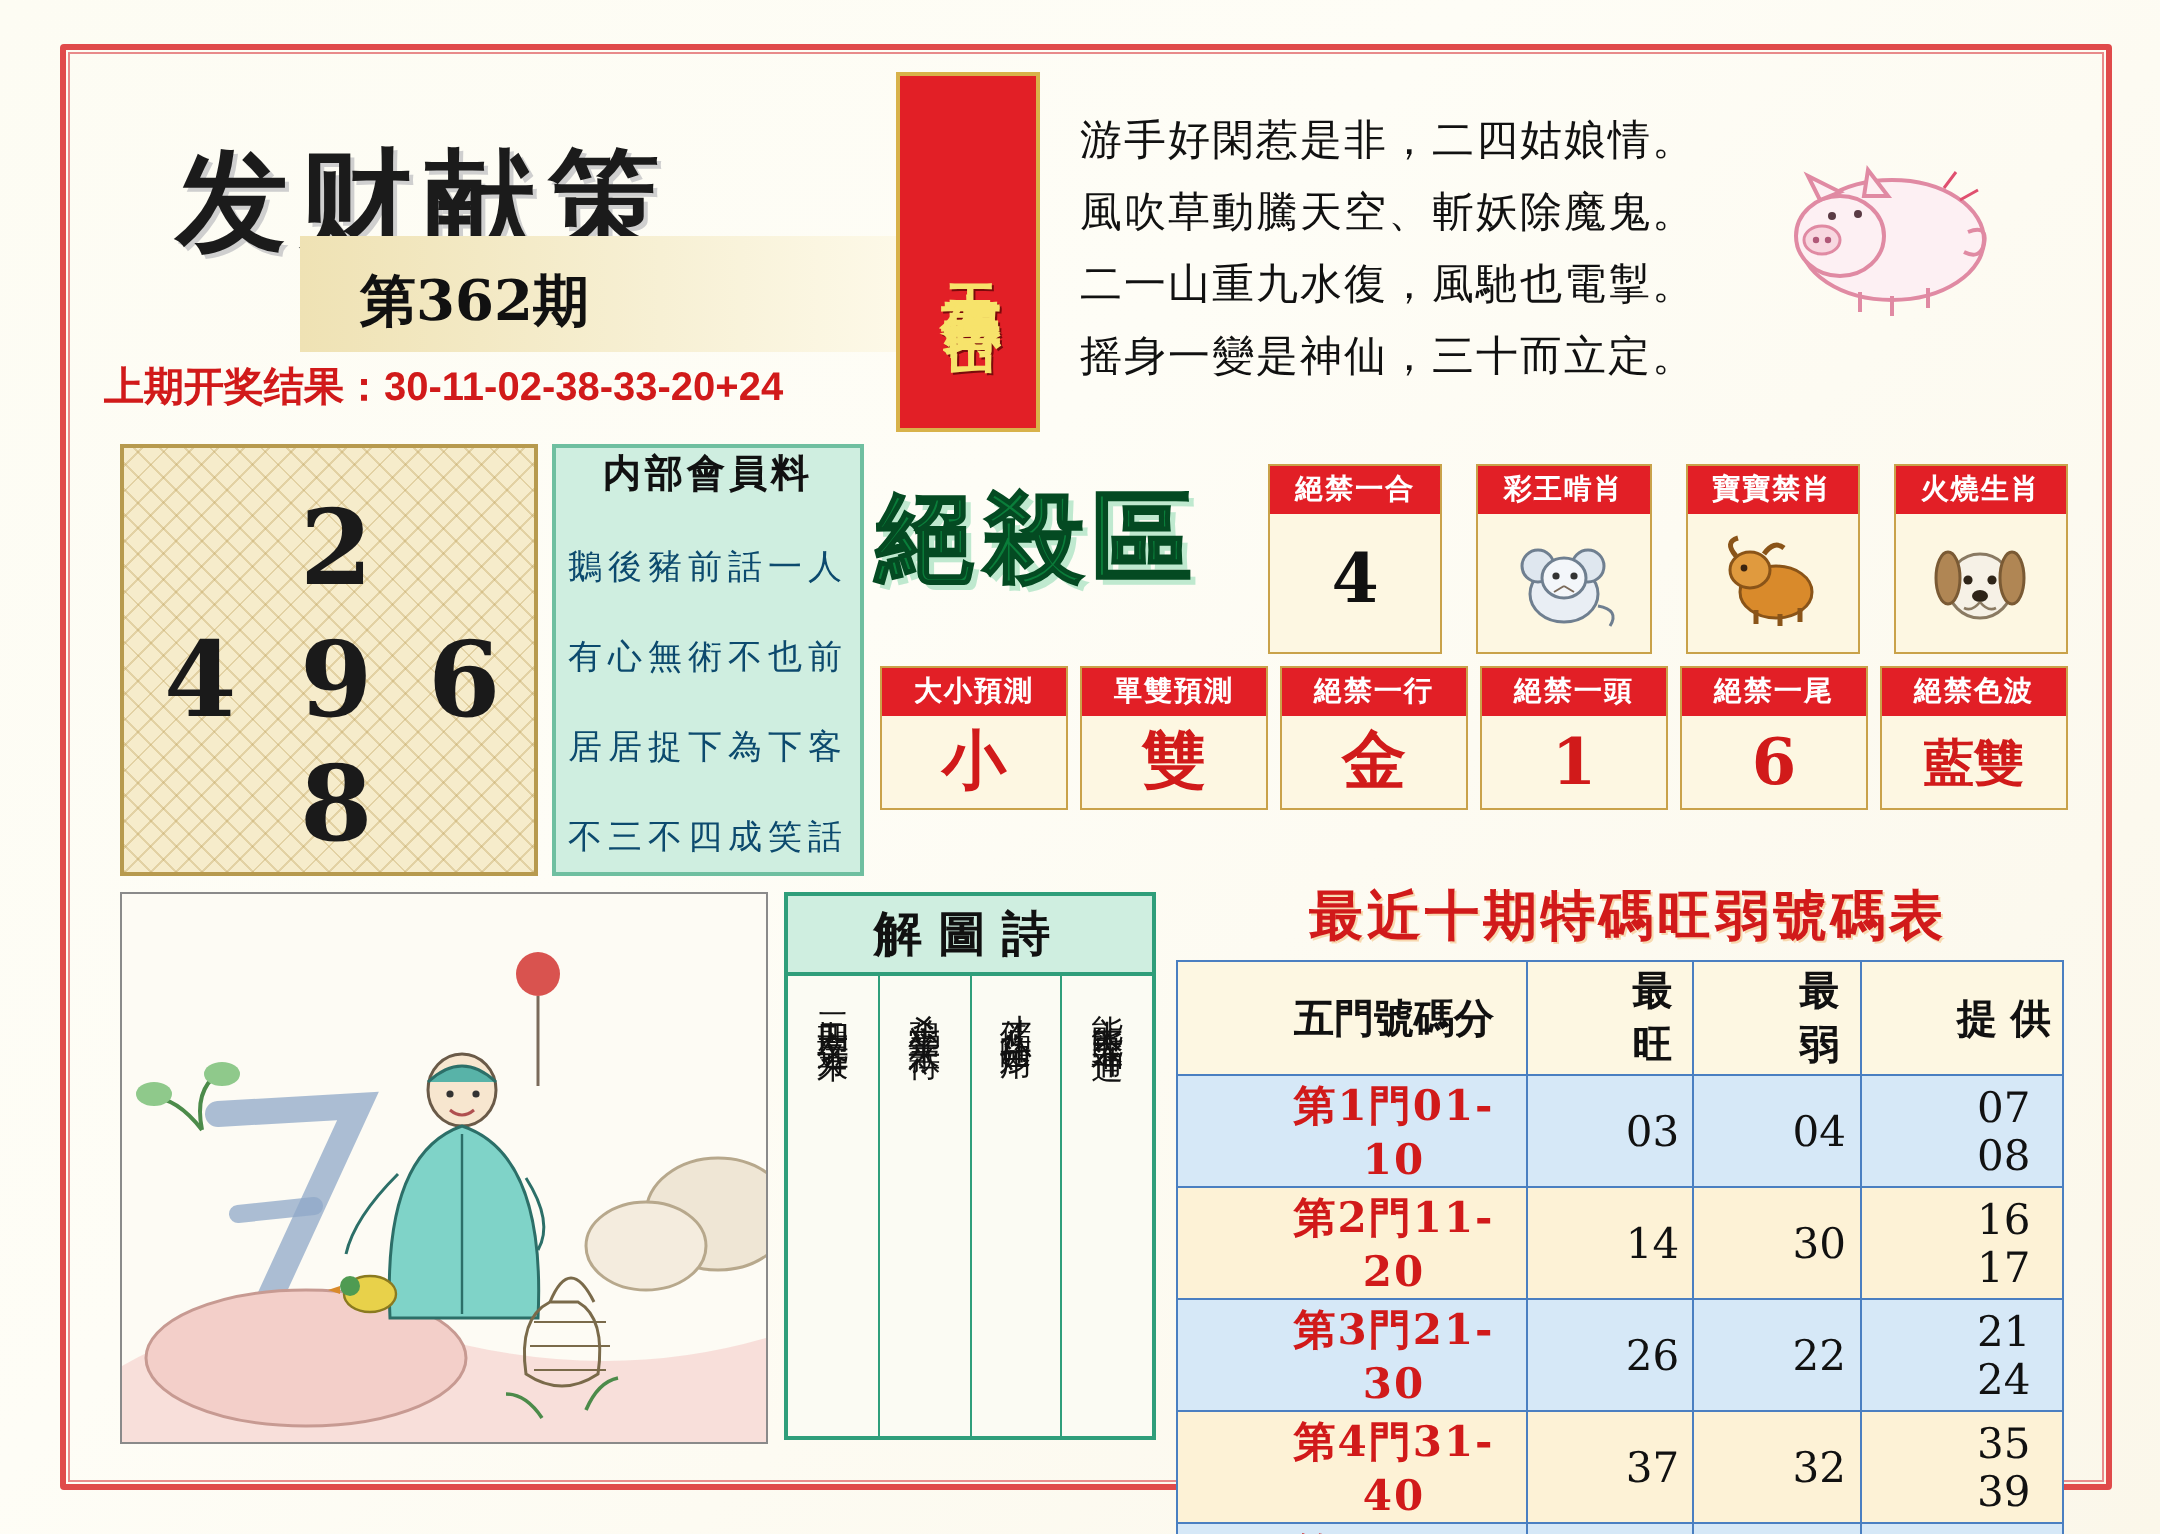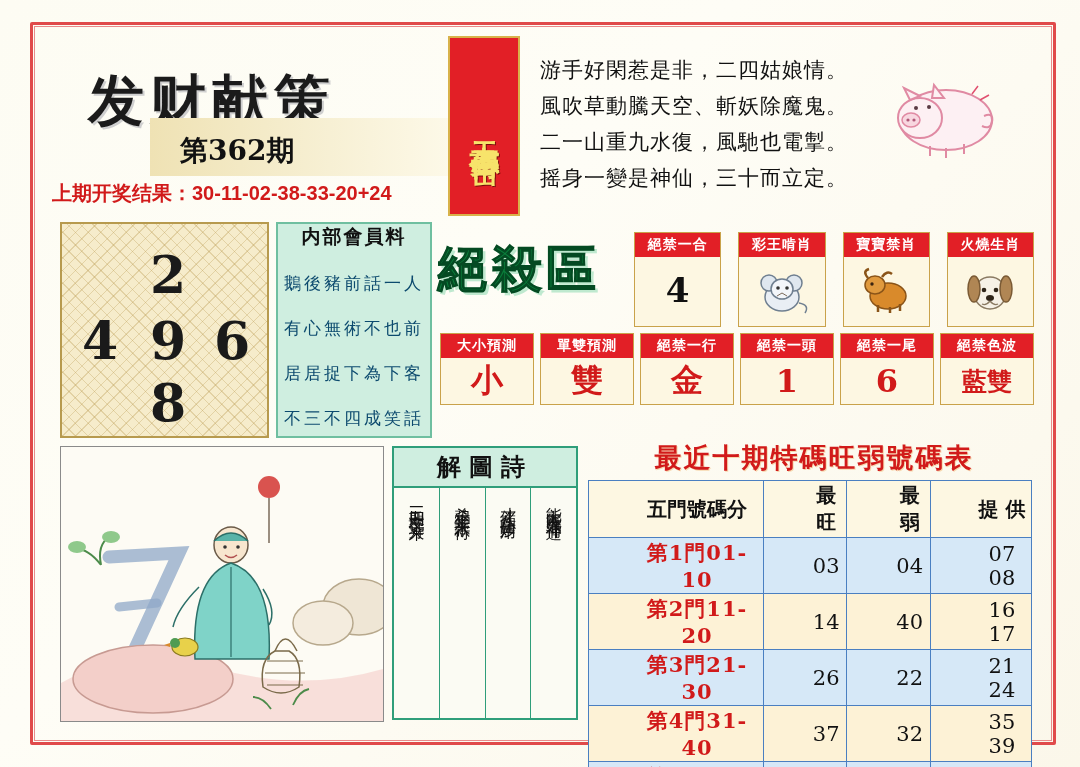--- a/index.html
+++ b/index.html
@@ -415,21 +415,21 @@
     <tbody>
       <tr class="rowA">
         <td class="lbl">第1門01-10</td>
         <td>03</td>
         <td>04</td>
         <td>07 08</td>
       </tr>
       <tr class="rowB">
         <td class="lbl">第2門11-20</td>
         <td>14</td>
-        <td>40</td>
+        <td>30</td>
         <td>16 17</td>
       </tr>
       <tr class="rowA">
         <td class="lbl">第3門21-30</td>
         <td>26</td>
         <td>22</td>
         <td>21 24</td>
       </tr>
       <tr class="rowB">
         <td class="lbl">第4門31-40</td>

